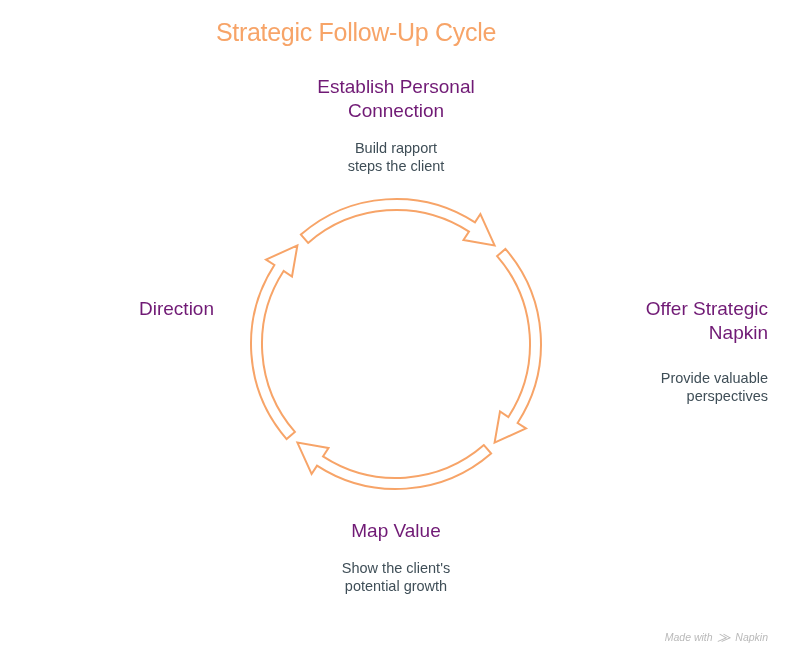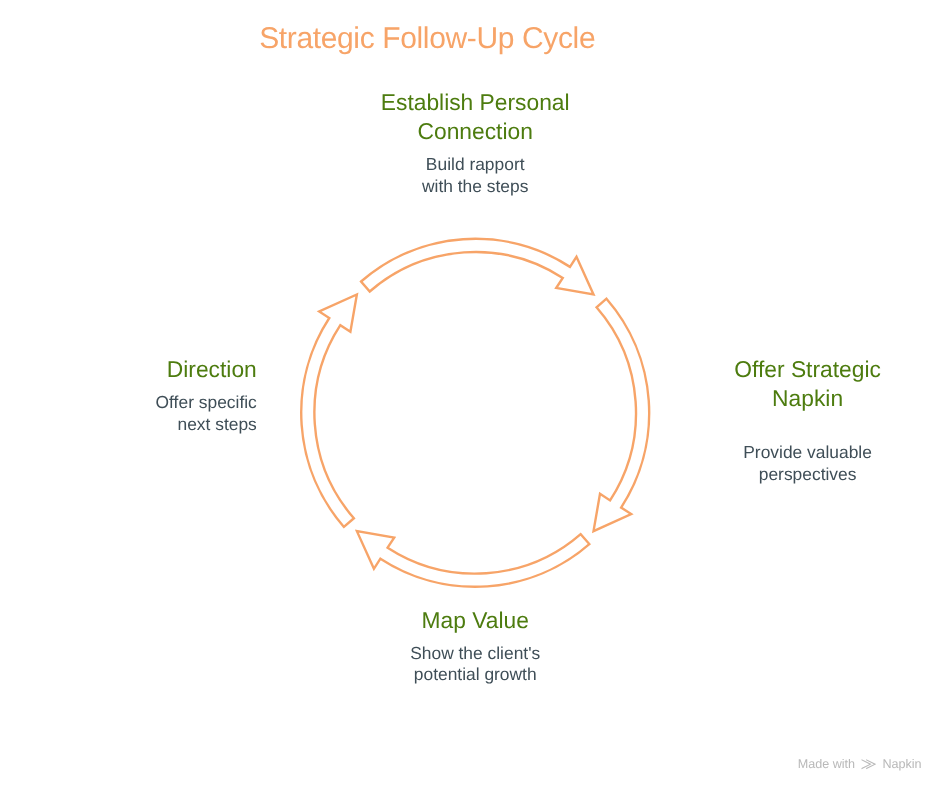--- a/index.html
+++ b/index.html
@@ -1,29 +1,29 @@
 <!DOCTYPE html>
 <html><head>
 <meta charset="utf-8">
 <style>
   html, body { margin: 0; padding: 0; background: #ffffff; }
   body { width: 792px; height: 666px; position: relative; overflow: hidden;
          font-family: "Liberation Sans", "DejaVu Sans", sans-serif; }
   .title { position: absolute; left: 0; width: 712px; top: 18px; text-align: center;
            font-size: 25px; color: #f7a468; letter-spacing: -0.3px; }
   .node { position: absolute; }
-  .node .head { font-size: 19px; line-height: 24px; color: #4d7c0f; }
-  .node .desc { font-size: 14.5px; line-height: 18px; color: #3f4e57; margin-top: 6px; }
+  .node .head { font-size: 19px; line-height: 24px; color: #701a75; }
+  .node .desc { font-size: 14.5px; line-height: 18px; color: #3f4e57; margin-top: 16px; }
   #n-top { left: 246px; width: 300px; top: 75px; text-align: center; }
-  #n-right { left: 578px; width: 190px; top: 297px; text-align: center; }
+  #n-right { left: 578px; width: 190px; top: 297px; text-align: right; }
   #n-right .desc { margin-top: 24px; }
   #n-left { left: 24px; width: 190px; top: 297px; text-align: right; }
-  #n-bottom { left: 246px; width: 300px; top: 506px; text-align: center; }
+  #n-bottom { left: 246px; width: 300px; top: 519px; text-align: center; }
   svg#cycle { position: absolute; left: 0; top: 0; }
-  .footer { position: absolute; right: 24px; top: 631px; font-size: 10.5px; color: #b9b9b9; }
+  .footer { position: absolute; right: 24px; top: 631px; font-size: 10.5px; color: #b9b9b9; font-style: italic; }
   .footer .napkin-icon { display: inline-block; font-size: 11px; margin: 0 2px; }
 </style>
 </head>
 <body>
 
 <div class="title">Strategic Follow-Up Cycle</div>
 
 <svg id="cycle" width="792" height="666">
   <path id="arrow-0" fill="#ffffff" stroke="#f7a468" stroke-width="2" stroke-linejoin="miter" d="M 300.9 234.6 A 145 145 0 0 1 475.0 222.4 L 480.4 214.0 L 494.6 245.4 L 463.5 240.0 L 469.0 231.6 A 134 134 0 0 0 308.1 242.9 Z"></path>
   <path id="arrow-1" fill="#ffffff" stroke="#f7a468" stroke-width="2" stroke-linejoin="miter" d="M 505.4 248.9 A 145 145 0 0 1 517.6 423.0 L 526.0 428.4 L 494.6 442.6 L 500.0 411.5 L 508.4 417.0 A 134 134 0 0 0 497.1 256.1 Z"></path>
@@ -31,21 +31,21 @@
   <path id="arrow-3" fill="#ffffff" stroke="#f7a468" stroke-width="2" stroke-linejoin="miter" d="M 286.6 439.1 A 145 145 0 0 1 274.4 265.0 L 266.0 259.6 L 297.4 245.4 L 292.0 276.5 L 283.6 271.0 A 134 134 0 0 0 294.9 431.9 Z"></path>
 </svg>
 
 <div class="node" id="n-top">
   <div class="head">
     <div>Establish Personal</div>
     <div>Connection</div>
   </div>
   <div class="desc">
     <div>Build rapport</div>
-    <div>with the steps</div>
+    <div>steps the client</div>
   </div>
 </div>
 
 <div class="node" id="n-right">
   <div class="head">
     <div>Offer Strategic</div>
     <div>Napkin</div>
   </div>
   <div class="desc">
     <div>Provide valuable</div>
@@ -60,23 +60,19 @@
   <div class="desc">
     <div>Show the client's</div>
     <div>potential growth</div>
   </div>
 </div>
 
 <div class="node" id="n-left">
   <div class="head">
     <div>Direction</div>
   </div>
-  <div class="desc">
-    <div>Offer specific</div>
-    <div>next steps</div>
-  </div>
 </div>
 
 <div class="footer">
   <span>Made with</span>
   <span class="napkin-icon">⨠</span>
   <span>Napkin</span>
 </div>
 
 </body></html>

